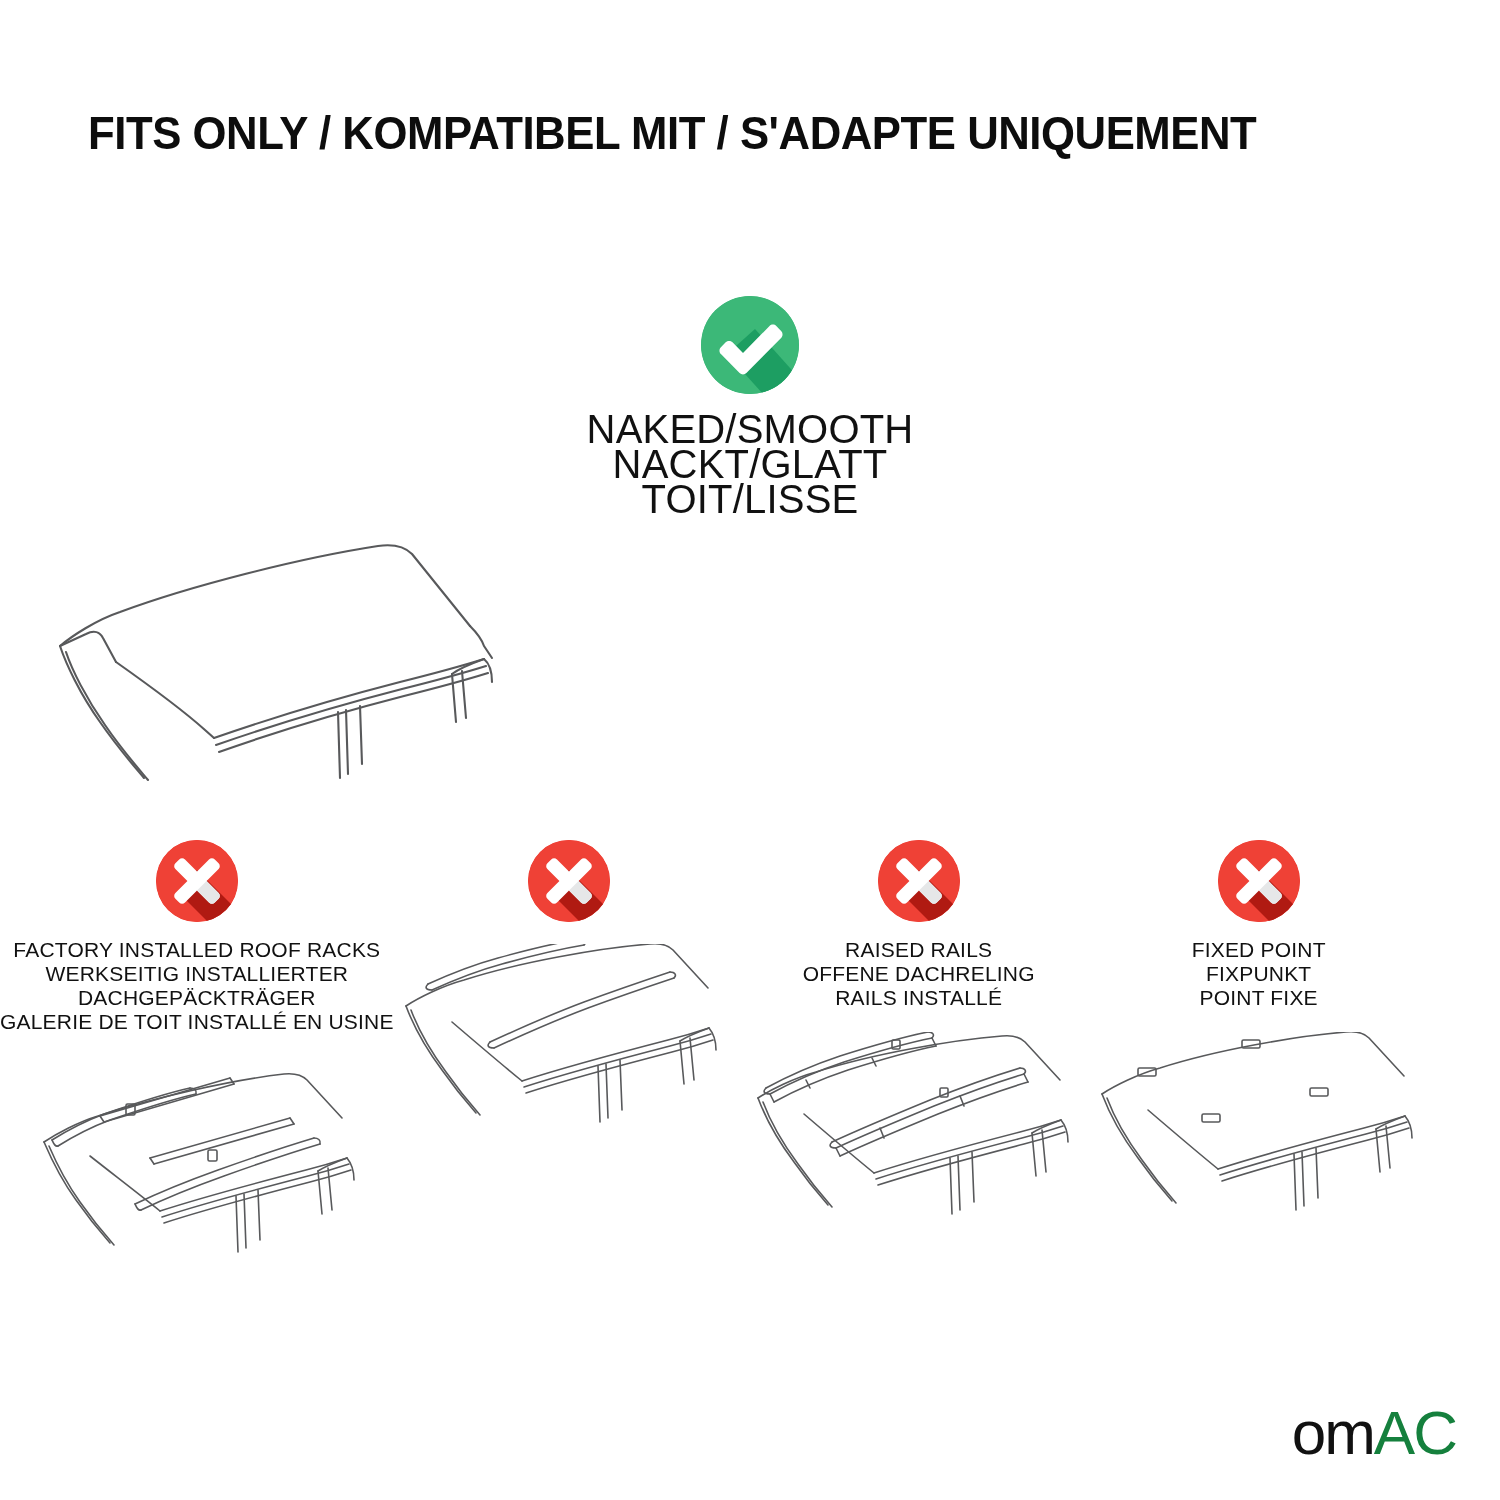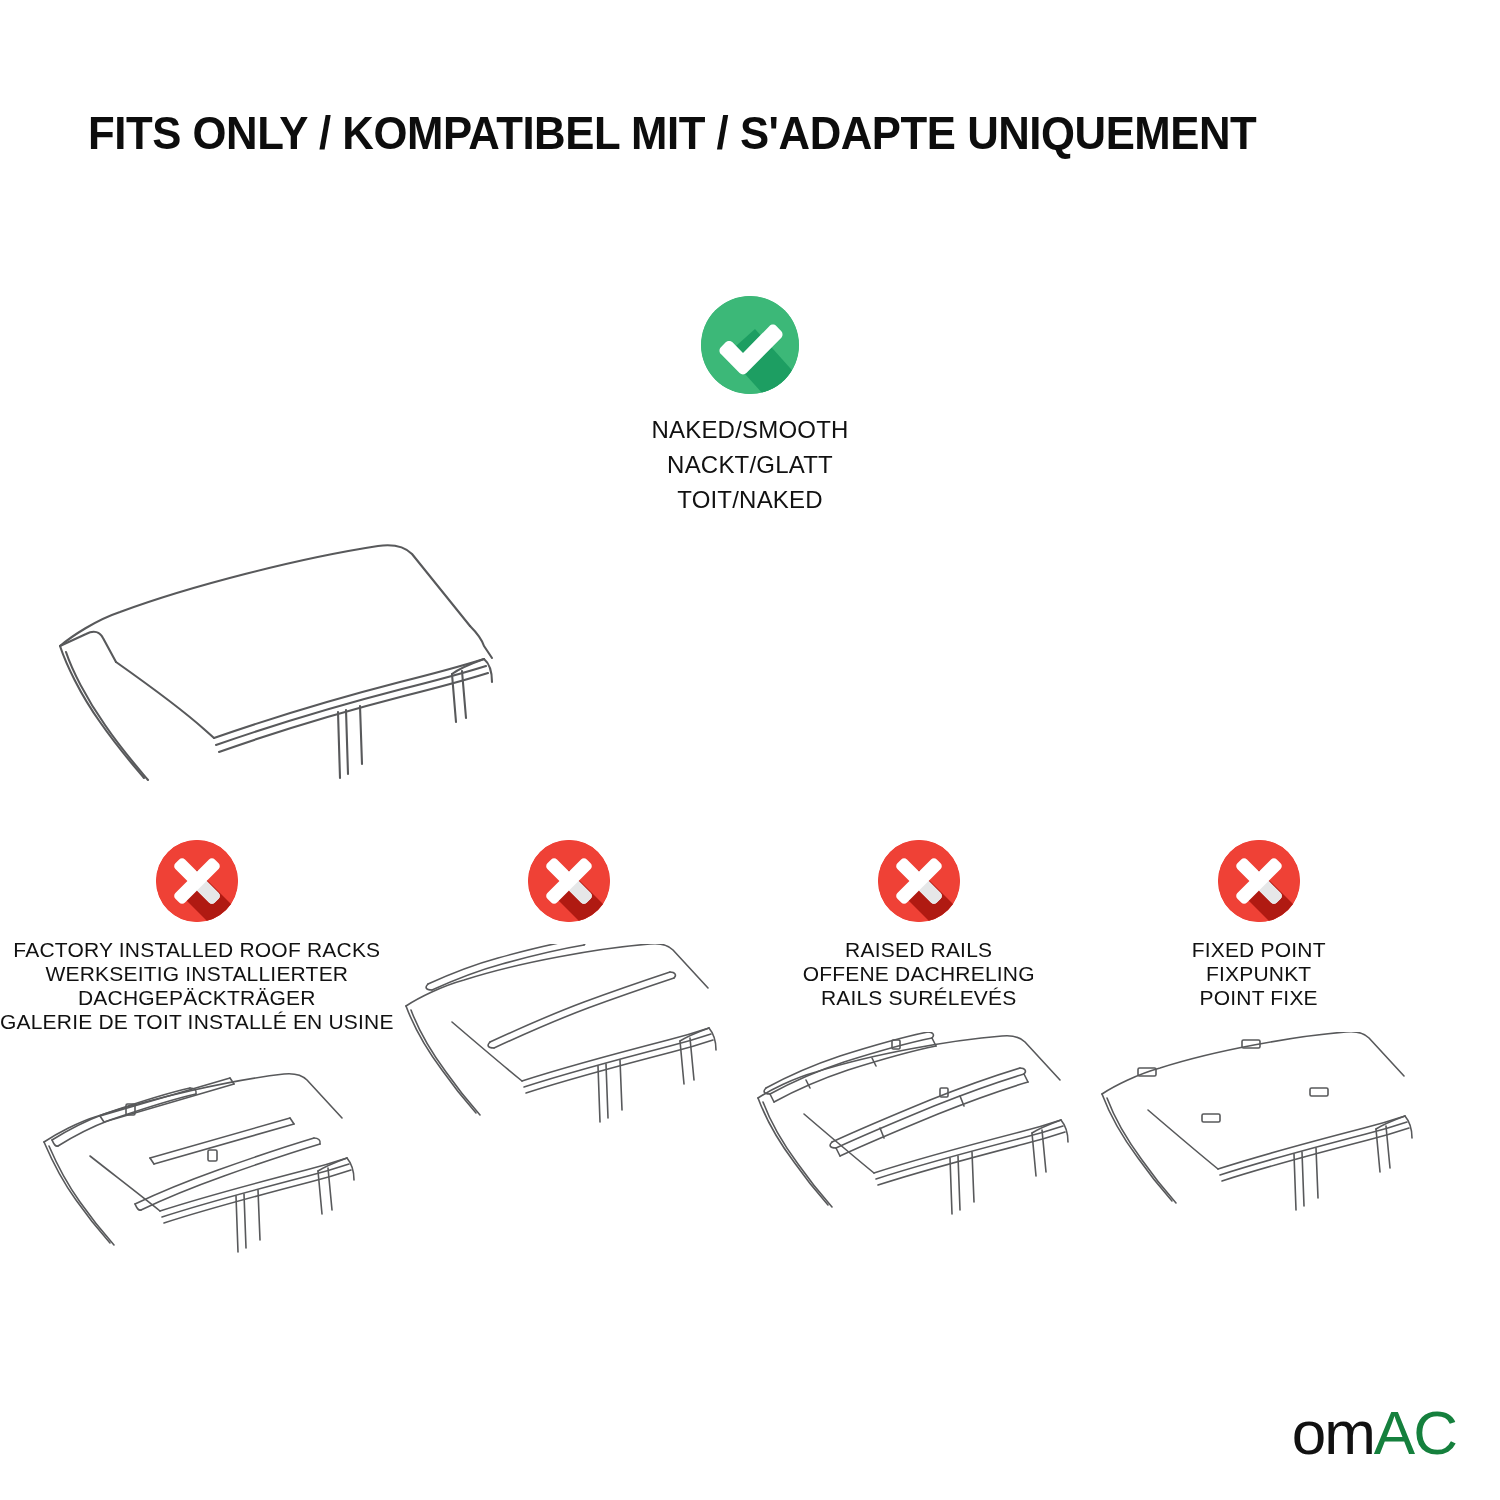--- a/index.html
+++ b/index.html
@@ -43,21 +43,21 @@
   }
   .badge-red{
     width:82px;height:82px;border-radius:50%;
     margin:0 auto;
     position:relative;
     overflow:hidden;
     background:#ef4136;
   }
   .hero-caption{
     margin-top:18px;
-    font-size:24px;
+    font-size:40px;
     line-height:35px;
     font-weight:400;
     letter-spacing:0.2px;
     color:#111;
   }
   .hero-caption div{white-space:nowrap;}
 
   .hero-art{
     position:absolute;
     left:0; top:516px;
@@ -128,21 +128,21 @@
                  L19.9 51.2 C18.0 53.1 18.0 56.2 19.9 58.1
                  L38.6 77.0 C40.5 78.9 43.5 78.9 45.4 77.0
                  L80.1 41.9 C82.0 40.0 82.0 36.9 80.1 35.0
                  L75.3 30.0 C73.4 28.1 70.4 28.1 68.5 30.0 Z" fill="#ffffff"></path>
       </svg>
     </div>
 
     <div class="hero-caption">
       <div>NAKED/SMOOTH</div>
       <div>NACKT/GLATT</div>
-      <div>TOIT/NAKED</div>
+      <div>TOIT/LISSE</div>
     </div>
   </div>
 
   <div class="hero-art">
     <svg width="560" height="300" viewBox="0 0 560 300" aria-hidden="true">
       <g fill="none" stroke="#58595b" stroke-width="2.1" stroke-linecap="round" stroke-linejoin="round">
 
         <path d="M60 130 C 72 120 96 104 120 96 C 190 70 300 42 378 30
                  C 392 28 404 30 412 38 L 470 110"></path>
 
@@ -307,21 +307,21 @@
                    C24.8 64.2 27.4 64.2 29 62.6 L41 50.6 L53 62.6
                    C54.6 64.2 57.2 64.2 58.8 62.6 L62.6 58.8
                    C64.2 57.2 64.2 54.6 62.6 53 Z" fill="#ffffff"></path>
           <path d="M41 50.6 L53 62.6 C54.6 64.2 57.2 64.2 58.8 62.6 L62.6 58.8
                    C64.2 57.2 64.2 54.6 62.6 53 L50.6 41 Z" fill="#e6e7e8"></path>
         </svg>
       </div>
       <div class="col-cap">
         <div>RAISED RAILS</div>
         <div>OFFENE DACHRELING</div>
-        <div>RAILS SURÉLEVÉS</div>
+        <div>RAILS INSTALLÉ</div>
       </div>
       <div class="col-art">
         <svg width="350" height="225" viewBox="0 0 350 225" aria-hidden="true">
           <g fill="none" stroke="#58595b" stroke-width="1.6" stroke-linecap="round" stroke-linejoin="round">
             <path d="M14 66 C 26 58 50 46 72 40 C 128 22 208 8 258 4
                      C 268 3 276 5 281 10 L 316 48"></path>
             <path d="M14 66 C 20 82 32 106 50 130 C 64 150 76 164 84 173"></path>
             <path d="M19 70 C 25 86 37 109 54 132 C 68 152 80 166 88 175"></path>
             <path d="M60 82 C 88 106 114 128 130 141"></path>
             <path d="M130 141 C 164 130 222 114 276 100 C 296 95 308 91 317 88"></path>

